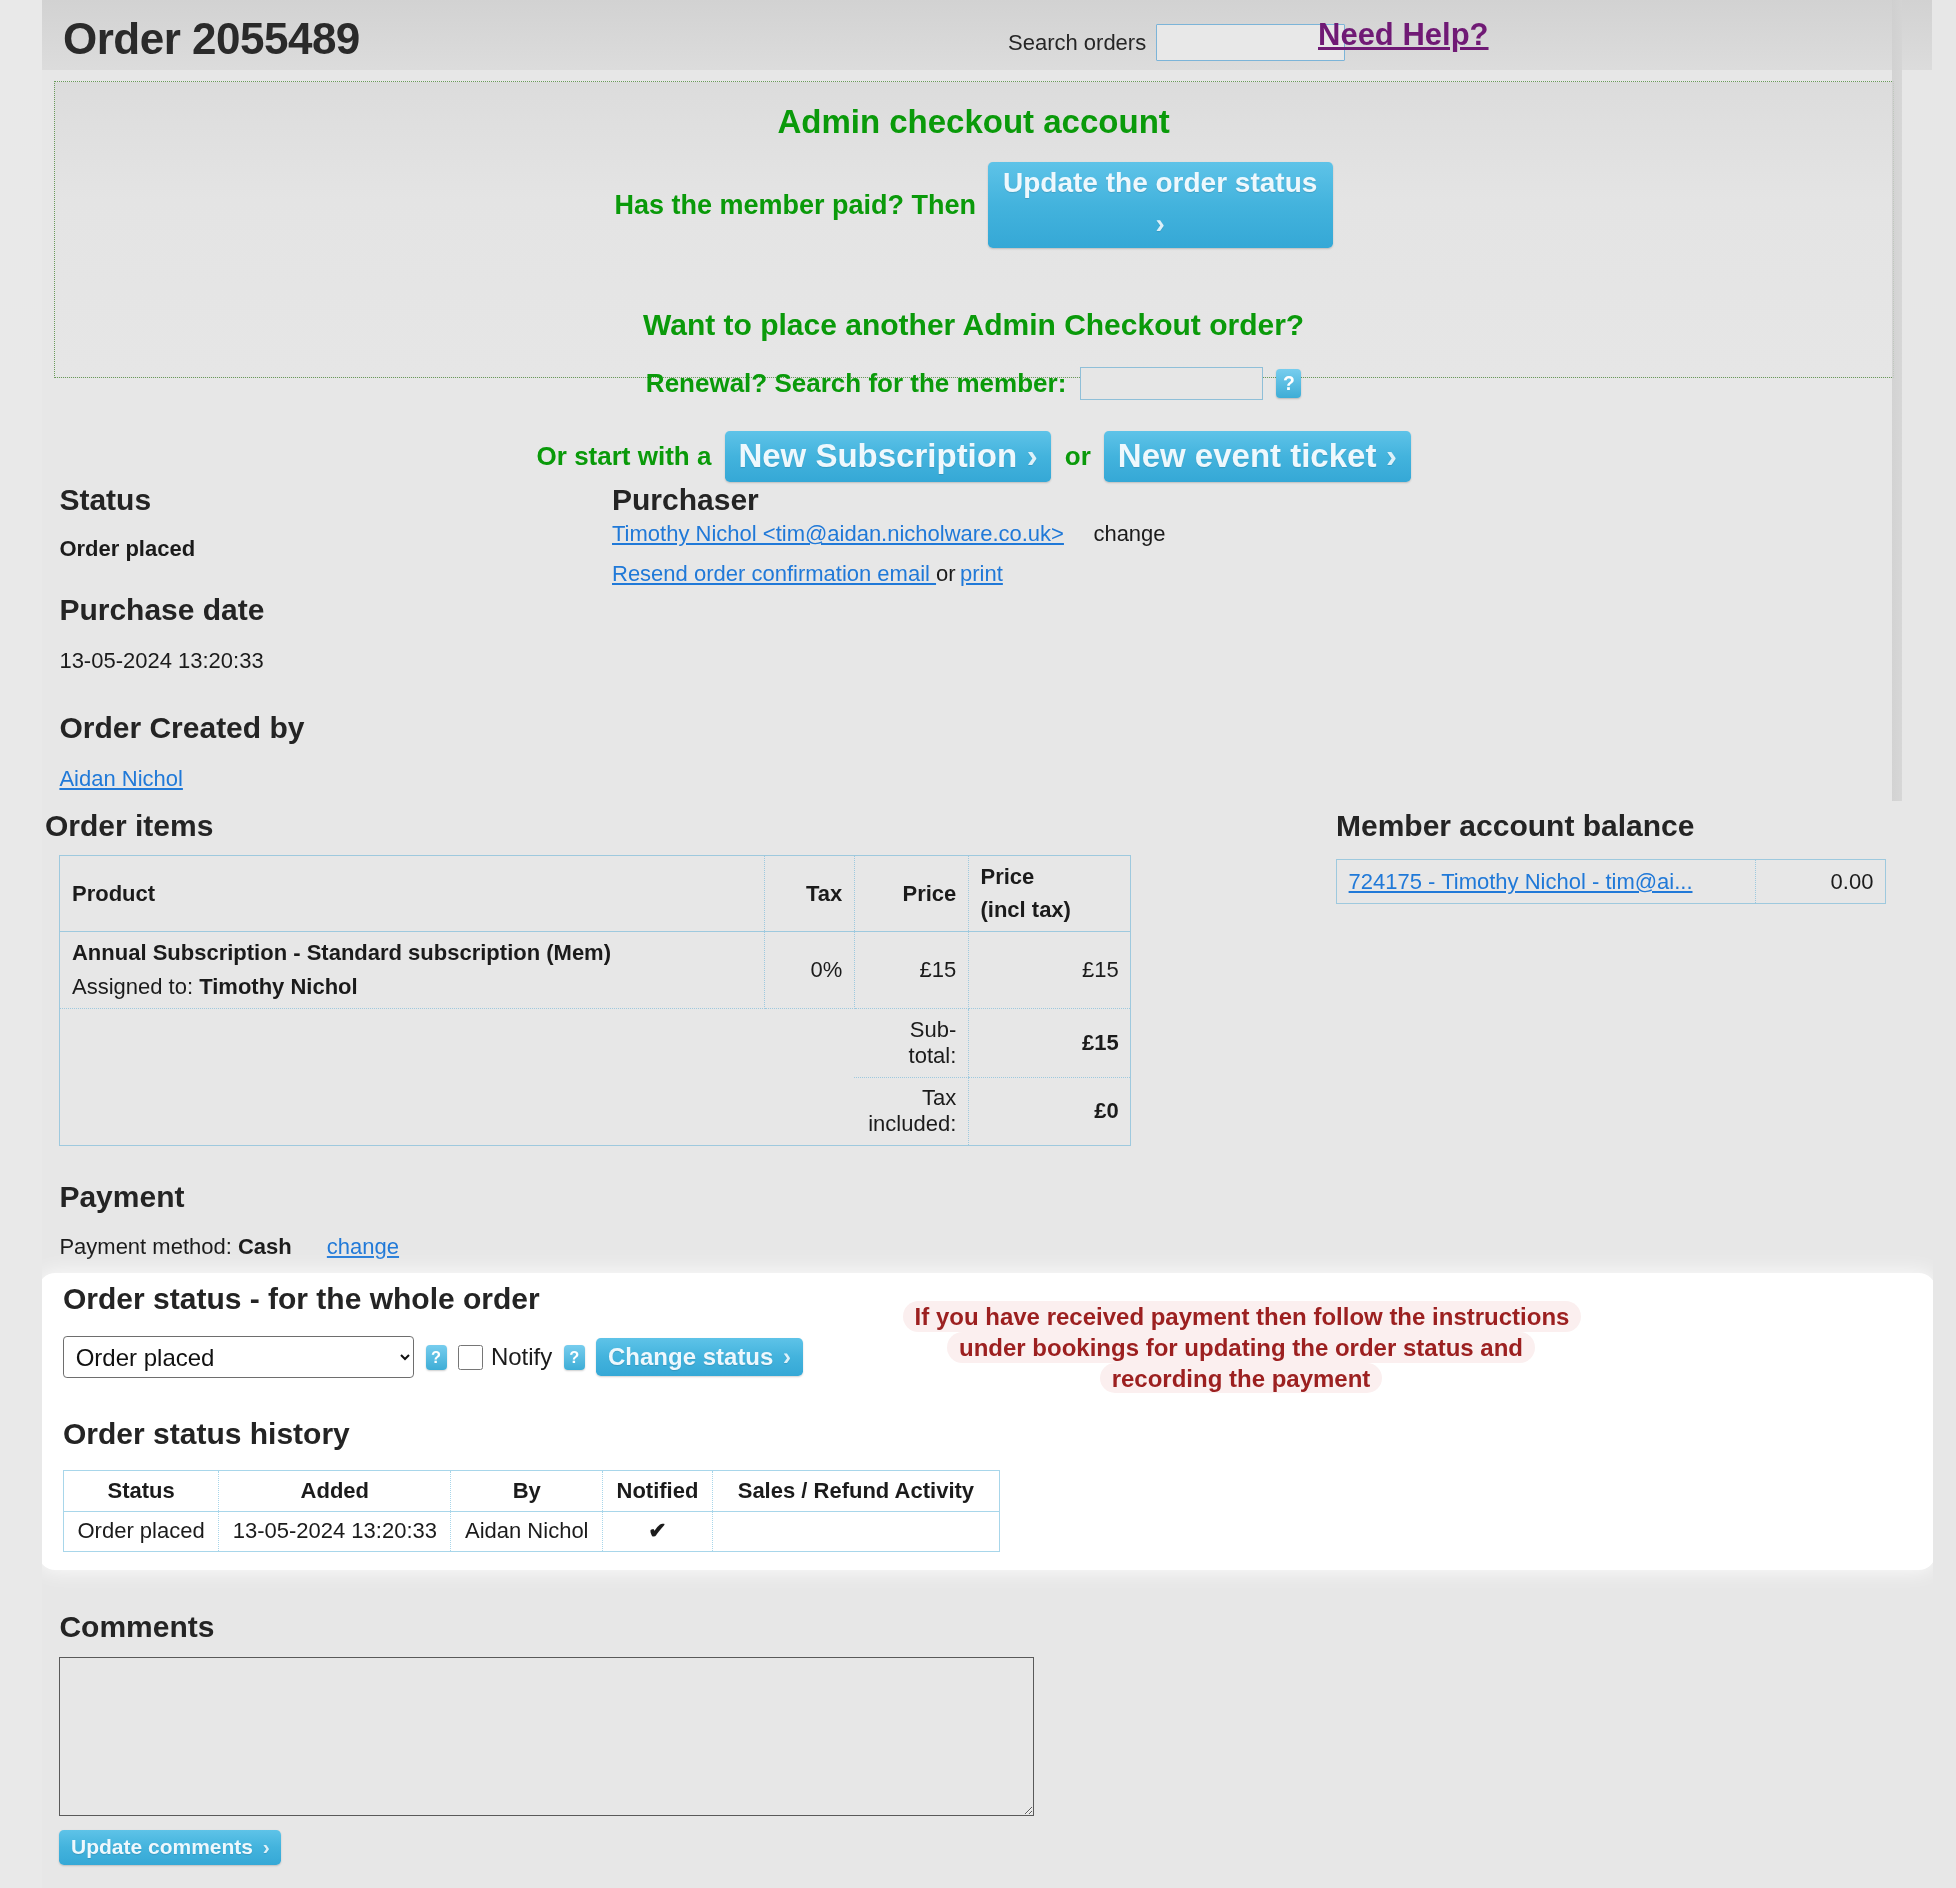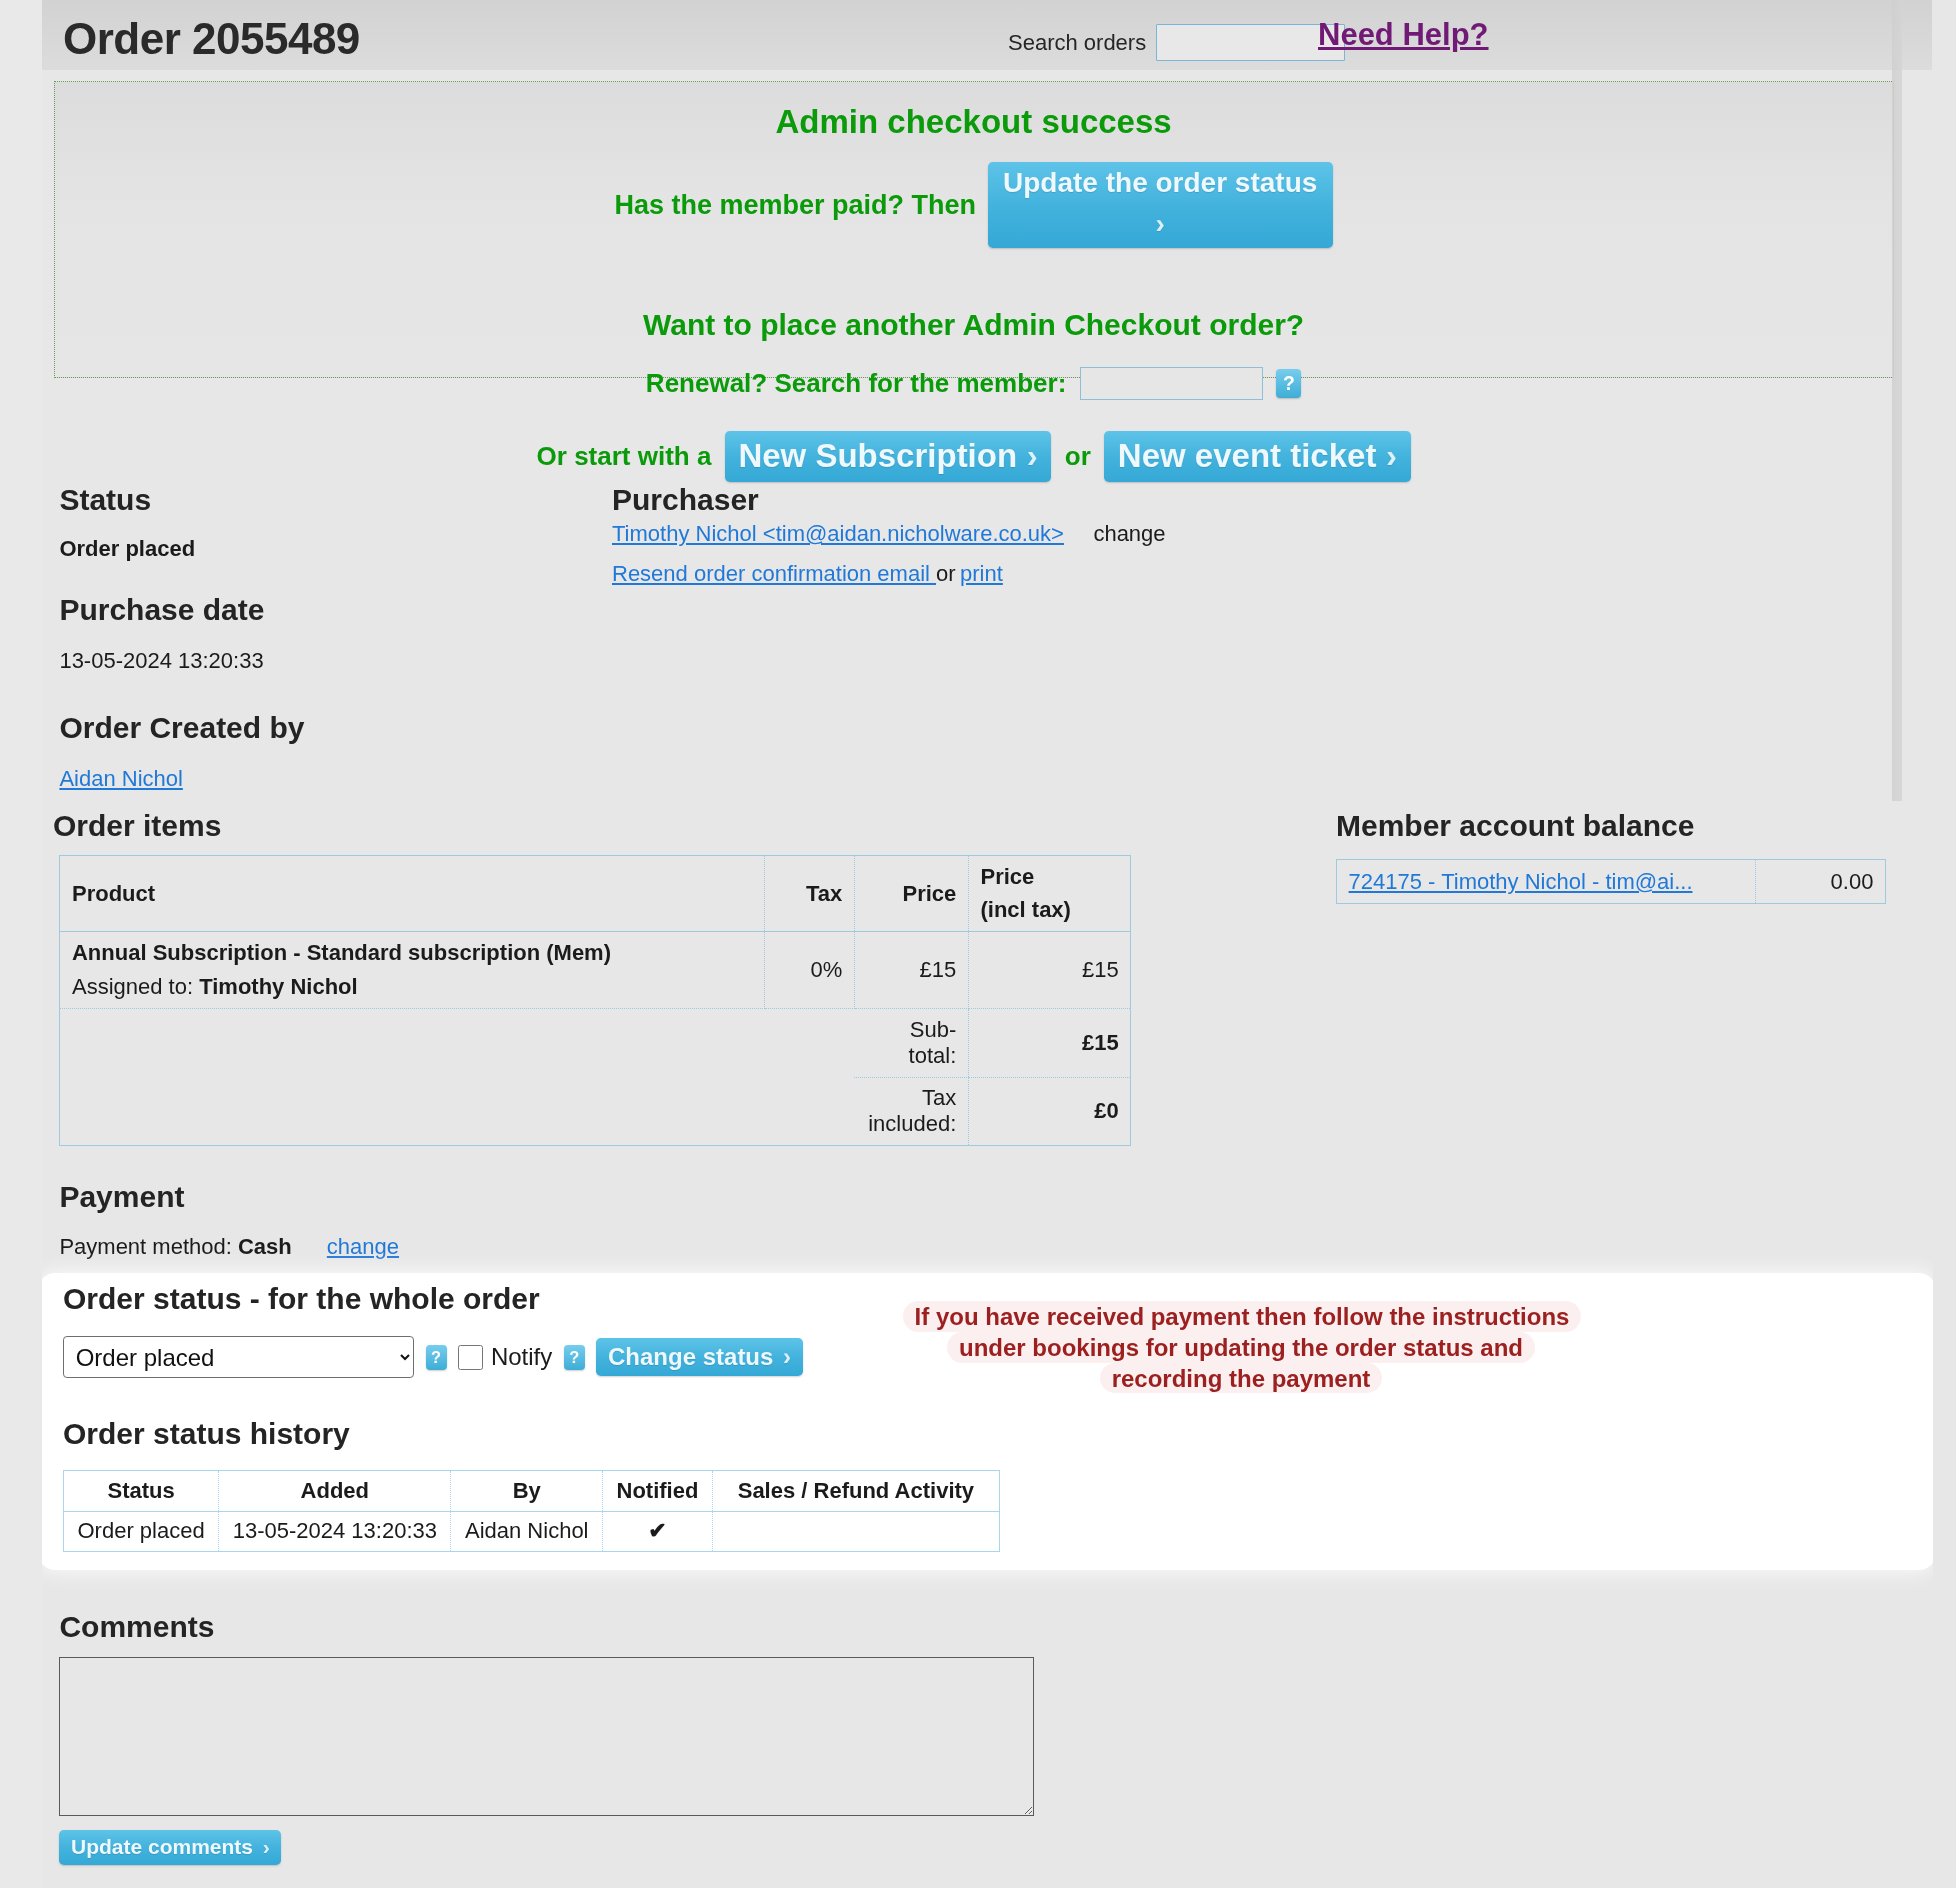--- a/index.html
+++ b/index.html
@@ -120,21 +120,21 @@
     margin:0; font-size:30px; font-weight:bold; color:#242424;
   }
   .txt { font-size:22px; color:#1b1b1b; }
   a.lnk { color:#2079d8; text-decoration:underline; cursor:pointer; }
   .plain-change { font-size:22px; color:#1b1b1b; }
 
   .status-col { position:absolute; left:17.4px; top:483px; width:541px; }
   .purchaser-col { position:absolute; left:570px; top:483px; width:734px; }
 
   
-  .order-items-h { position:absolute; left:11px; top:809px; }
+  .order-items-h { position:absolute; left:3px; top:809px; }
   table.items {
     position:absolute; left:17.4px; top:855px;
     width:1072px; border-collapse:collapse;
     border:1.9px solid #9ec9de; background:transparent;
   }
   table.items th, table.items td {
     border:1px dotted #9ec9de; padding:7.7px 11.6px;
     font-size:22px; color:#1b1b1b; vertical-align:middle;
   }
   table.items thead th {
@@ -242,21 +242,21 @@
 
     <div class="search-wrap">
       <span class="search-label">Search orders</span>
       <input class="search-input" type="text" value="" style="">
     </div>
 
     <a class="need-help">Need Help?</a>
 
     <div class="success-panel">
 
-      <div class="sp-title">Admin checkout success</div>
+      <div class="sp-title">Admin checkout account</div>
 
       <div class="sp-line2">
         <span>Has the member paid? Then</span>
         <button class="btn-blue sz-lg">
           <span>Update the order status</span>
           <span class="chev">›</span>
         </button>
       </div>
 
       <div class="sp-title2">Want to place another Admin Checkout order?</div>

